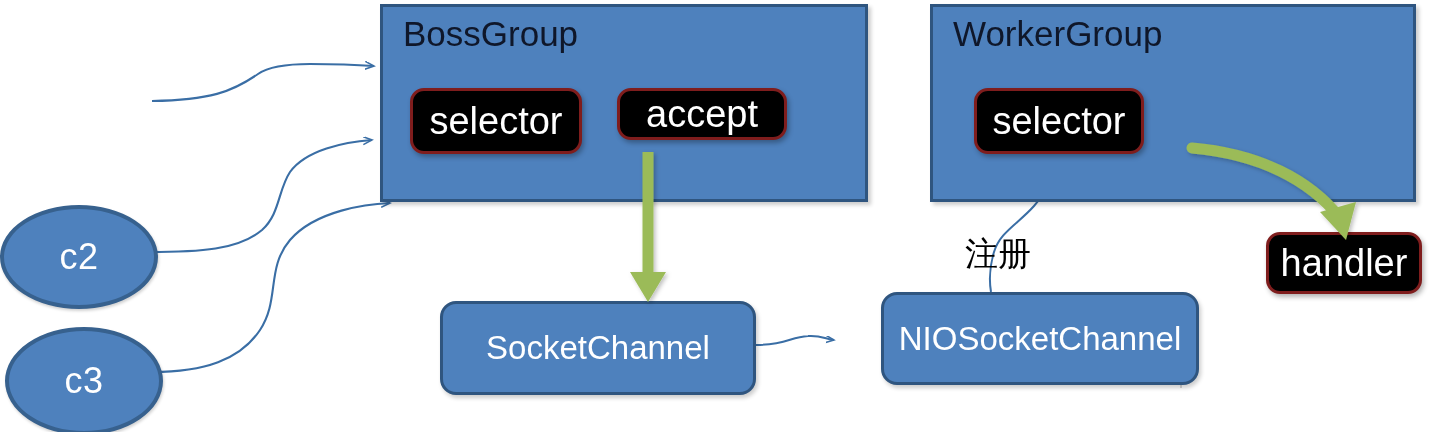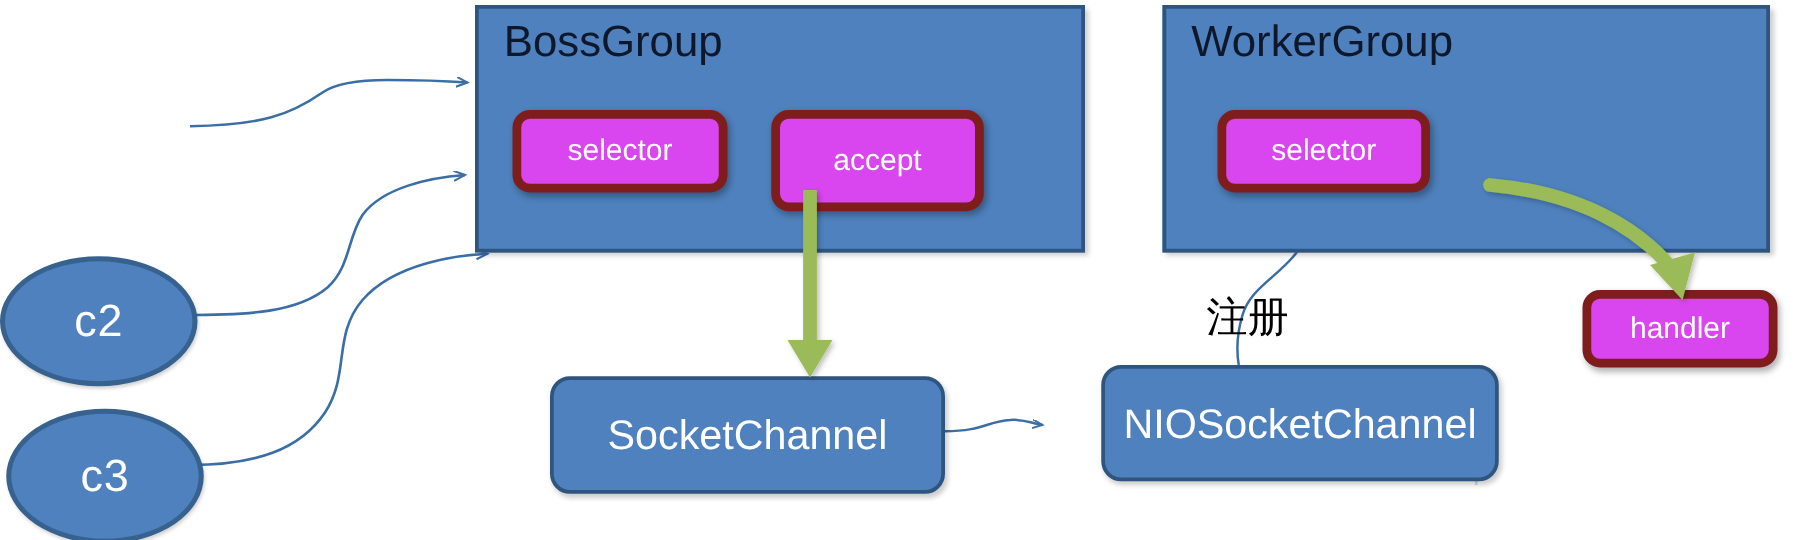--- a/index.html
+++ b/index.html
@@ -34,26 +34,26 @@
     position:absolute;left:20px;top:6px;
     color:#0f172a;
     font-size:35px;
     line-height:42px;
     white-space:nowrap;
   }
 
   
   .chip{
     position:absolute;z-index:12;
-    background:#d946ef;
-    border:7px solid #7f1d1d;
+    background:#000000;
+    border:3px solid #7f1d1d;
     border-radius:14px;
     display:flex;align-items:center;justify-content:center;
     color:#ffffff;
-    font-size:24px;
+    font-size:38px;
     box-shadow:2px 3px 5px rgba(0,0,0,.30);
     box-sizing:border-box;
   }
 
   
   .rbox{
     position:absolute;z-index:10;
     background:#4E81BD;
     border:3px solid #2F557F;
     border-radius:16px;
@@ -127,21 +127,21 @@
   <div class="client" style="left:5px;top:327px;width:150px;height:100px;">
     <span>c3</span>
   </div>
 
   <div class="group" style="left:380px;top:4px;width:482px;height:192px;">
     <div class="group-title">BossGroup</div>
   </div>
   <div class="chip" style="left:410px;top:88px;width:172px;height:66px;">
     <span>selector</span>
   </div>
-  <div class="chip" style="left:617px;top:88px;width:170px;height:81px;">
+  <div class="chip" style="left:617px;top:88px;width:170px;height:52px;">
     <span>accept</span>
   </div>
 
   <div class="group" style="left:930px;top:4px;width:480px;height:192px;">
     <div class="group-title">WorkerGroup</div>
   </div>
   <div class="chip" style="left:974px;top:88px;width:170px;height:66px;">
     <span>selector</span>
   </div>
 

